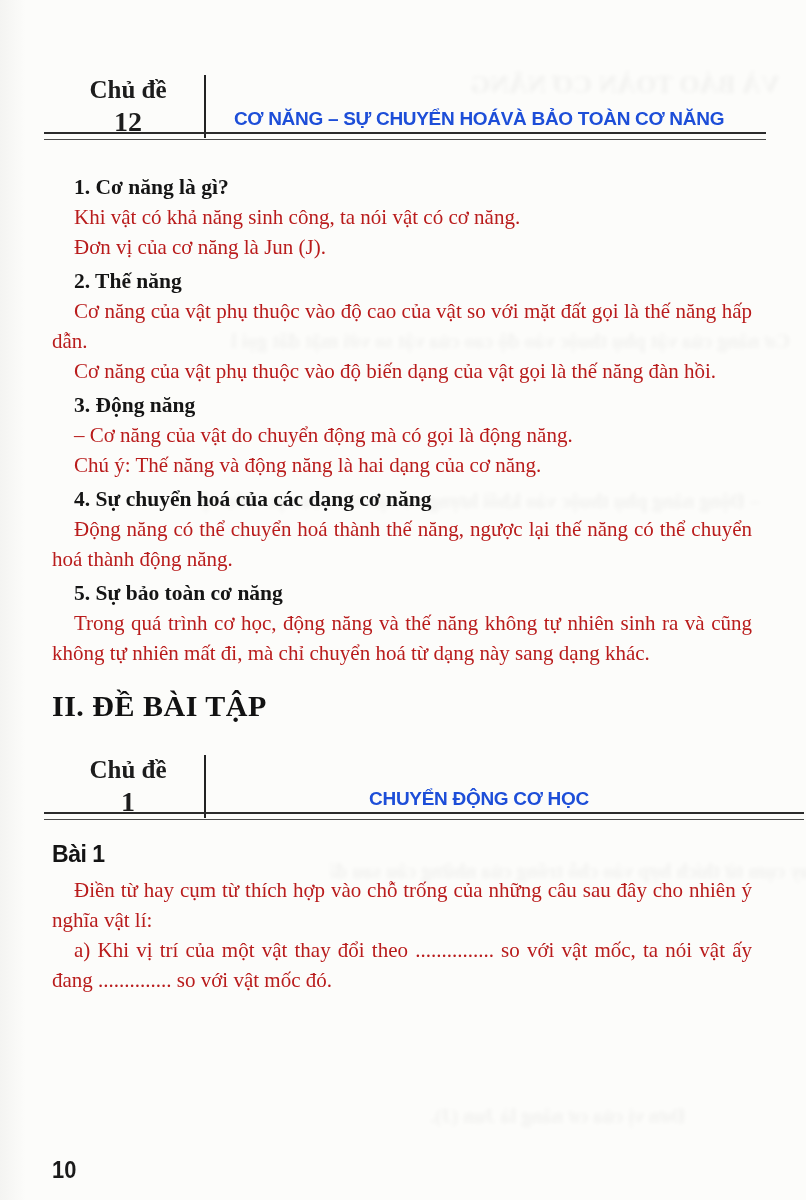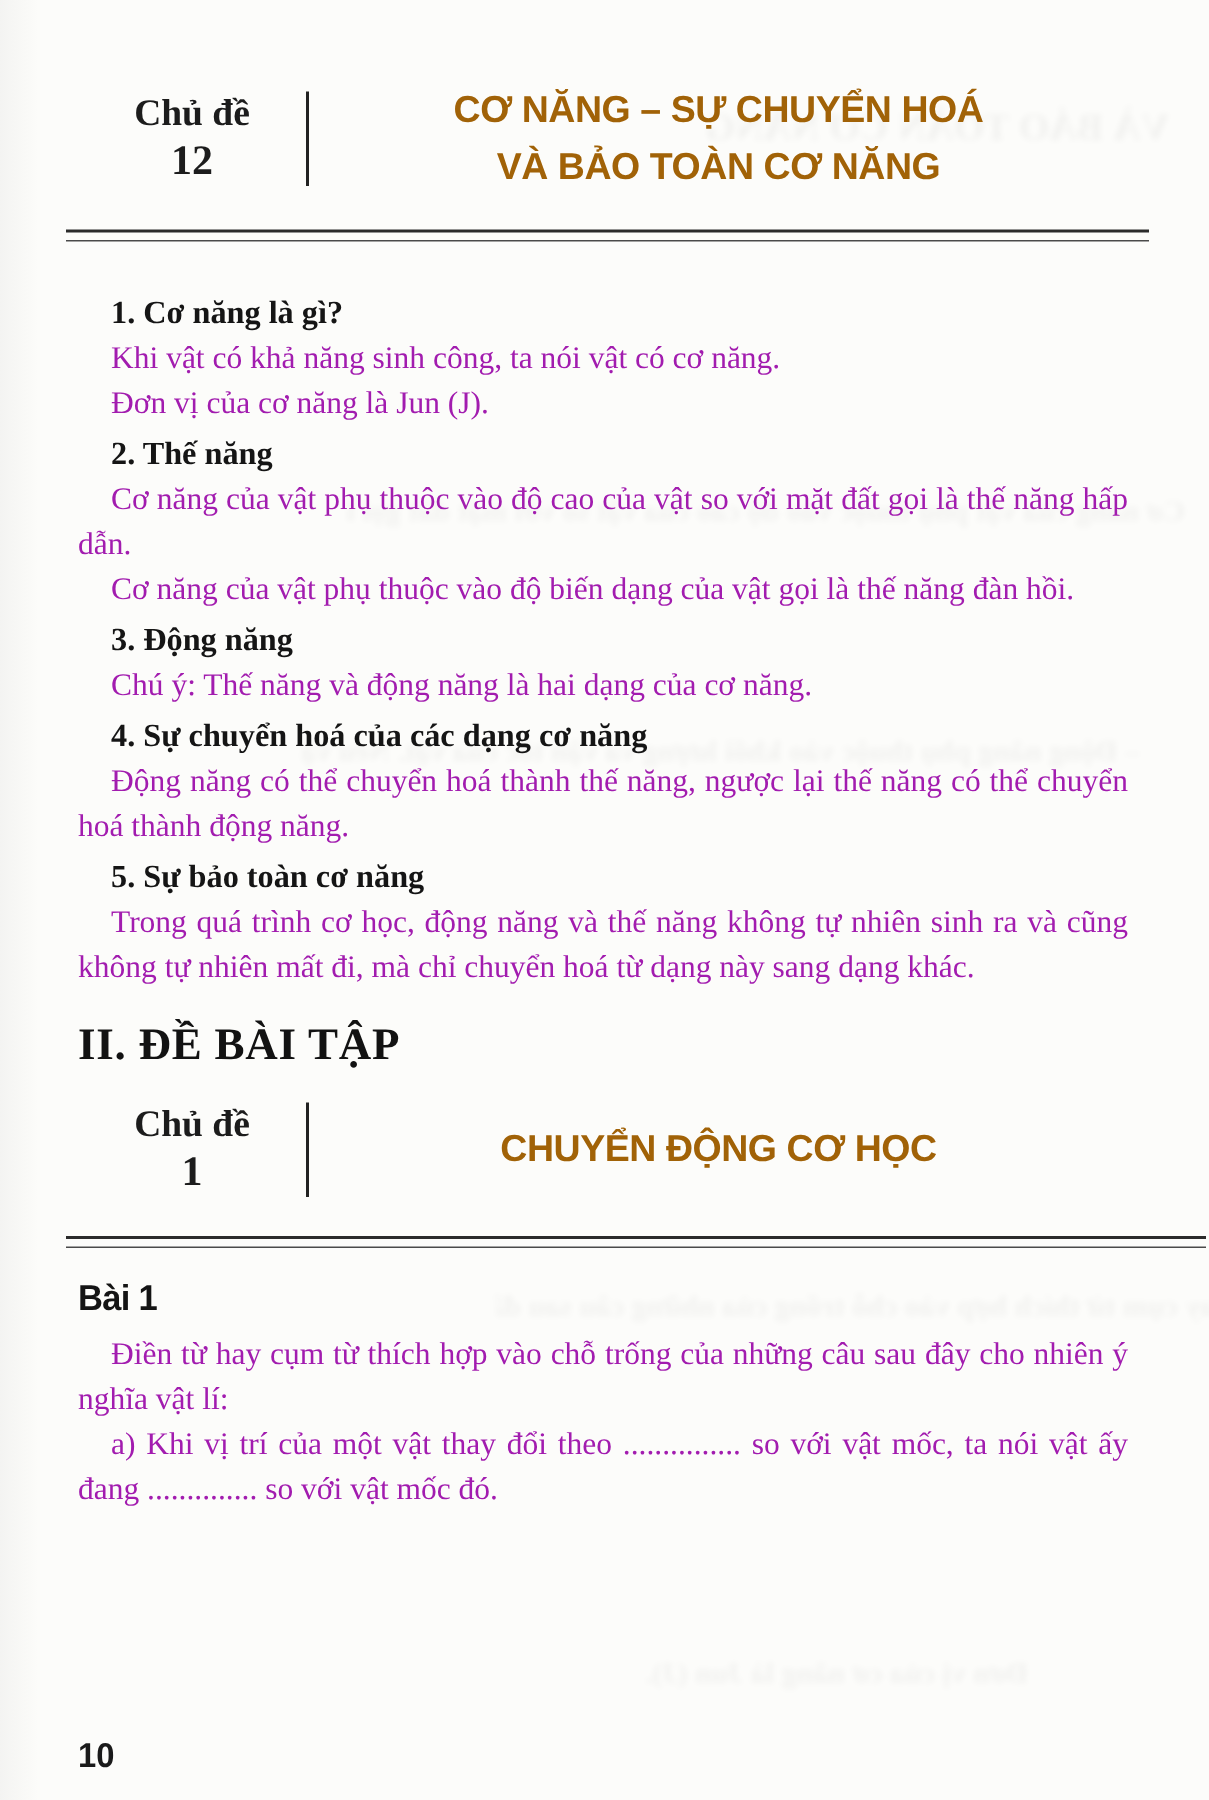--- a/index.html
+++ b/index.html
@@ -12,45 +12,45 @@
     overflow:hidden;
   }
   .edge-shade {
     position:absolute; left:0; top:0; bottom:0; width:26px;
     background:linear-gradient(90deg, rgba(90,90,90,0.05), rgba(0,0,0,0));
     pointer-events:none;
   }
   .content { position:absolute; left:52px; right:54px; top:46px; }
 
   
-  .topic-box { position:relative; display:flex; align-items:center; padding-bottom:23px; }
+  .topic-box { position:relative; display:flex; align-items:flex-end; padding-bottom:2px; }
   .box1 { height:92px; }
   .box2 { height:86px; margin-top:8px; }
   .tb-left {
     width:152px; display:flex; flex-direction:column; align-items:center; justify-content:center;
     border-right:2.5px solid #222; gap:1px;
   }
   .tb-label { font-size:25px; font-weight:700; line-height:30px; }
   .tb-number { font-size:28px; font-weight:700; line-height:32px; }
   .tb-right {
-    flex:1; display:flex; flex-direction:column; align-items:center; justify-content:center;
-    font-family:"Liberation Sans", sans-serif; font-weight:700; font-size:25px;
-    letter-spacing:-0.3px; line-height:38px; text-align:center; color:#a16207;
+    flex:1; display:flex; flex-direction:row; align-items:center; justify-content:center;
+    font-family:"Liberation Sans", sans-serif; font-weight:700; font-size:19px;
+    letter-spacing:-0.3px; line-height:38px; text-align:center; color:#1d4ed8;
   }
   .rule-double {
     position:absolute; bottom:0; left:-8px; height:5px;
     border-top:2px solid #2b2b2b; border-bottom:1.8px solid #4a4a4a;
   }
   .box1 .rule-double { right:-14px; }
   .box2 .rule-double { right:-52px; }
 
   
   .body-p {
     margin:0; font-size:21px; line-height:30px;
-    text-indent:22px; text-align:justify; color:#a21caf;
+    text-indent:22px; text-align:justify; color:#b91c1c;
   }
   .sec-head {
     margin:4px 0 0; font-size:21.5px; line-height:30px;
     text-indent:22px; font-weight:700; color:#151515;
   }
   .first-head { margin-top:32px; }
 
   .part-heading {
     margin:20px 0 0; font-size:30px; font-weight:700; line-height:36px;
     letter-spacing:0.5px; color:#121212;
@@ -104,20 +104,21 @@
 
     <p class="sec-head first-head">1. Cơ năng là gì?</p>
     <p class="body-p">Khi vật có khả năng sinh công, ta nói vật có cơ năng.</p>
     <p class="body-p">Đơn vị của cơ năng là Jun (J).</p>
 
     <p class="sec-head">2. Thế năng</p>
     <p class="body-p">Cơ năng của vật phụ thuộc vào độ cao của vật so với mặt đất gọi là thế năng hấp dẫn.</p>
     <p class="body-p">Cơ năng của vật phụ thuộc vào độ biến dạng của vật gọi là thế năng đàn hồi.</p>
 
     <p class="sec-head">3. Động năng</p>
+    <p class="body-p">– Cơ năng của vật do chuyển động mà có gọi là động năng.</p>
     <p class="body-p">Chú ý: Thế năng và động năng là hai dạng của cơ năng.</p>
 
     <p class="sec-head">4. Sự chuyển hoá của các dạng cơ năng</p>
     <p class="body-p">Động năng có thể chuyển hoá thành thế năng, ngược lại thế năng có thể chuyển hoá thành động năng.</p>
 
     <p class="sec-head">5. Sự bảo toàn cơ năng</p>
     <p class="body-p">Trong quá trình cơ học, động năng và thế năng không tự nhiên sinh ra và cũng không tự nhiên mất đi, mà chỉ chuyển hoá từ dạng này sang dạng khác.</p>
 
     <h2 class="part-heading">II. ĐỀ BÀI TẬP</h2>
 

